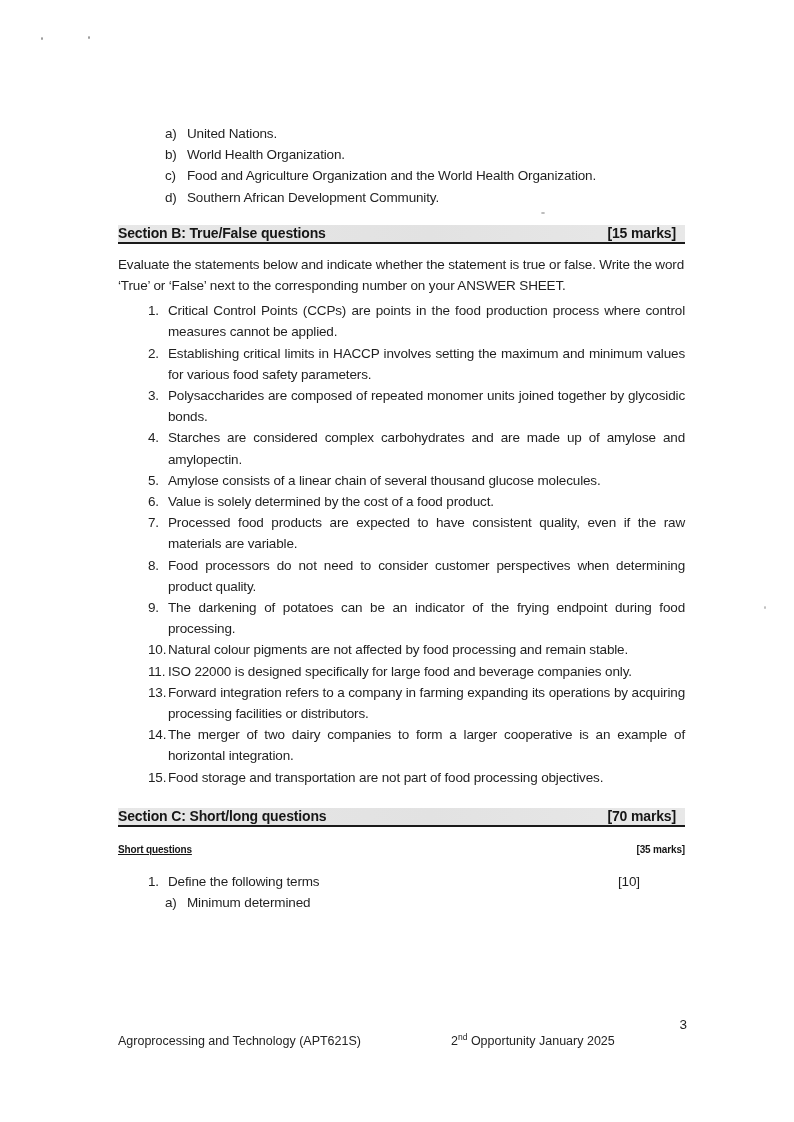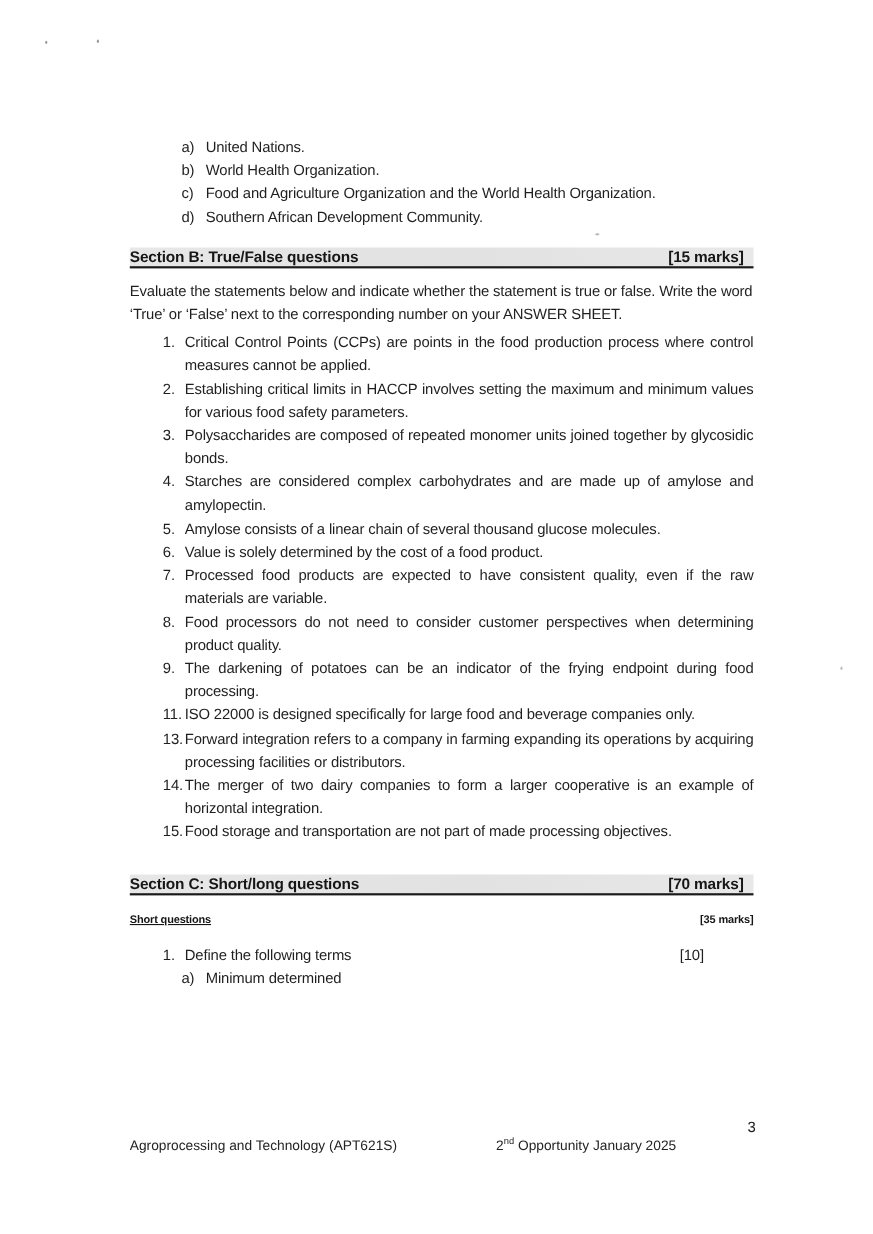--- a/index.html
+++ b/index.html
@@ -46,21 +46,21 @@
     border-bottom: 2px solid #1a1a1a;
     display: flex;
     justify-content: space-between;
     font-weight: bold;
     font-size: 14px;
     line-height: 17px;
     color: #161616;
     padding-right: 9px;
   }
   .bar-b { margin-top: 17px; }
-  .bar-c { margin-top: 28px; }
+  .bar-c { margin-top: 20px; }
 
   .instruction { margin: 10px 0 0 0; }
 
   
   .statements { margin-top: 4px; }
   .statement {
     display: flex;
     padding-left: 30px;
   }
   .statement .num { flex: none; width: 20px; }
@@ -210,34 +210,38 @@
         </div>
         <div class="statement">
           <span class="num">8.</span>
           <span class="stext">Food processors do not need to consider customer perspectives when determining product quality.</span>
         </div>
         <div class="statement">
           <span class="num">9.</span>
           <span class="stext">The darkening of potatoes can be an indicator of the frying endpoint during food processing.</span>
         </div>
         <div class="statement">
+          <span class="num">10.</span>
+          <span class="stext">Natural colour pigments are not affected by food processing and remain stable.</span>
+        </div>
+        <div class="statement">
           <span class="num">11.</span>
           <span class="stext">ISO 22000 is designed specifically for large food and beverage companies only.</span>
         </div>
         <div class="statement">
           <span class="num">13.</span>
           <span class="stext">Forward integration refers to a company in farming expanding its operations by acquiring processing facilities or distributors.</span>
         </div>
         <div class="statement">
           <span class="num">14.</span>
           <span class="stext">The merger of two dairy companies to form a larger cooperative is an example of horizontal integration.</span>
         </div>
         <div class="statement">
           <span class="num">15.</span>
-          <span class="stext">Food storage and transportation are not part of made processing objectives.</span>
+          <span class="stext">Food storage and transportation are not part of food processing objectives.</span>
         </div>
       </div>
 
     <div class="section-bar bar-c">
       <span>Section C: Short/long questions</span>
       <span>[70 marks]</span>
     </div>
 
 
     <div class="shortq-head">

